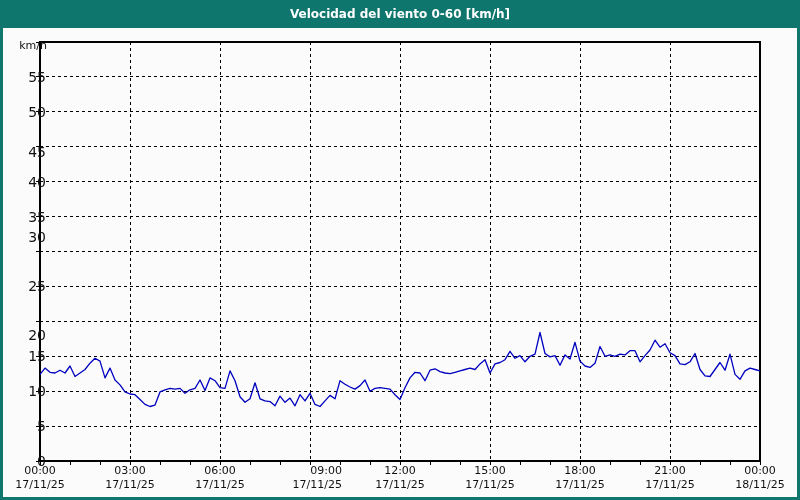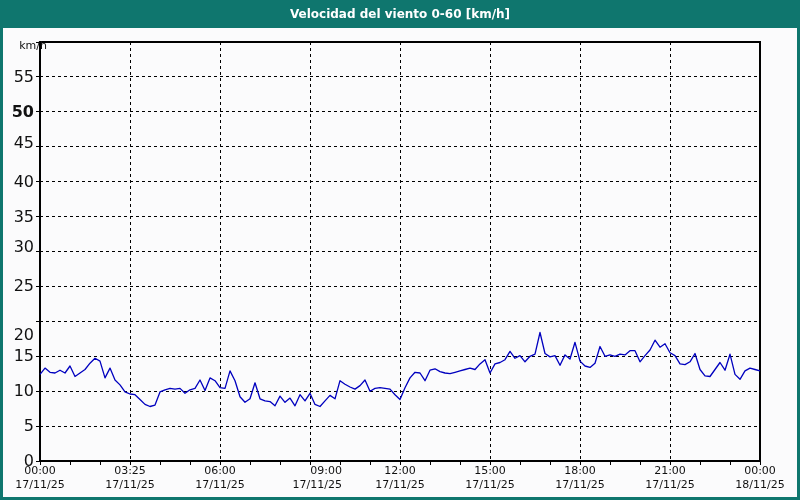--- a/index.html
+++ b/index.html
@@ -19,21 +19,21 @@
     position:absolute;left:3px;top:28px;width:794px;height:469px;
     background:#fbfbfc;
   }
   #chart-svg{position:absolute;left:0;top:0;width:800px;height:500px;}
   .axis-unit{
     position:absolute;left:0;top:39px;width:34px;text-align:right;
     font-size:11px;color:#111;margin-left:13px;
   }
   .ylab{
     position:absolute;left:0;width:34px;text-align:right;
-    font-size:16px;color:#111;line-height:14px;
+    font-size:14px;color:#111;line-height:14px;padding-left:12px;
   }
   .xlab{
     position:absolute;top:464px;width:64px;text-align:center;
     font-size:11px;color:#111;line-height:14px;
   }
   .xlab .d{display:block;}
 </style>
 </head>
 <body>
 
@@ -103,34 +103,34 @@
       <polyline points="40.0,374.4 45.0,368.1 50.0,372.3 55.0,373.0 60.0,370.2 65.0,373.0 70.0,366.0 75.0,376.5 80.0,373.0 85.0,369.5 90.0,363.2 95.0,358.3 100.0,361.1 105.0,377.9 110.0,368.1 115.0,380.0 120.0,384.9 125.0,391.9 130.0,394.0 135.0,394.7 140.0,399.5 145.0,404.4 150.0,406.5 155.0,405.1 160.0,391.9 165.0,389.8 170.0,388.4 175.0,389.1 180.0,388.4 185.0,393.3 190.0,389.8 195.0,388.4 200.0,380.0 205.0,390.5 210.0,377.9 215.0,380.7 220.0,387.7 225.0,388.4 230.0,370.9 235.0,380.7 240.0,396.8 245.0,402.3 250.0,398.8 255.0,382.8 260.0,398.8 265.0,400.9 270.0,401.6 275.0,405.8 280.0,396.1 285.0,402.3 290.0,398.1 295.0,405.8 300.0,394.7 305.0,400.9 310.0,393.3 315.0,404.4 320.0,406.5 325.0,400.9 330.0,395.4 335.0,398.8 340.0,380.7 345.0,384.2 350.0,387.0 355.0,389.1 360.0,385.6 365.0,380.0 370.0,391.2 375.0,388.4 380.0,387.7 385.0,388.4 390.0,389.1 395.0,394.7 400.0,399.5 405.0,387.7 410.0,377.9 415.0,372.3 420.0,373.0 425.0,380.7 430.0,370.2 435.0,368.8 440.0,371.6 445.0,373.0 450.0,373.7 455.0,372.3 460.0,370.9 465.0,369.5 470.0,368.1 475.0,369.5 480.0,363.9 485.0,359.7 490.0,373.0 495.0,363.9 500.0,362.5 505.0,359.7 510.0,351.4 515.0,358.3 520.0,355.6 525.0,361.8 530.0,356.3 535.0,354.2 540.0,332.5 545.0,353.5 550.0,356.9 555.0,355.6 560.0,365.3 565.0,354.9 570.0,359.0 575.0,342.3 580.0,361.1 585.0,366.0 590.0,367.4 595.0,363.2 600.0,346.5 605.0,356.3 610.0,354.9 615.0,356.3 620.0,354.2 625.0,354.9 630.0,350.7 635.0,350.7 640.0,361.8 645.0,355.6 650.0,350.0 655.0,340.2 660.0,347.2 665.0,343.7 670.0,352.8 675.0,355.6 680.0,363.9 685.0,364.6 690.0,361.8 695.0,353.5 700.0,369.5 705.0,375.8 710.0,376.5 715.0,369.5 720.0,362.5 725.0,370.2 730.0,354.2 735.0,374.4 740.0,379.3 745.0,370.9 750.0,368.1 755.0,369.5 760.0,370.9" fill="none" stroke="#0000bf" stroke-width="1.3" stroke-linejoin="round"></polyline>
     </svg>
   <span class="axis-unit">km/h</span>
   <div id="ylabels">
       <div class="ylab" style="top: 454px;">0</div>
       <div class="ylab" style="top: 419.083px;">5</div>
       <div class="ylab" style="top: 384.167px;">10</div>
       <div class="ylab" style="top: 349.25px;">15</div>
       <div class="ylab" style="top: 328px;">20</div>
       <div class="ylab" style="top: 279.417px;">25</div>
-      <div class="ylab" style="top: 240px;">30</div>
+      <div class="ylab" style="top: 230px;">30</div>
       <div class="ylab" style="top: 209.583px;">35</div>
       <div class="ylab" style="top: 174.667px; text-align: right;">40</div>
-      <div class="ylab" style="top: 136px;">45</div>
-      <div class="ylab" style="top: 104.833px; font-weight: bold;">50</div>
+      <div class="ylab" style="top: 145px;">45</div>
+      <div class="ylab" style="top: 104.833px;">50</div>
       <div class="ylab" style="top: 69.9167px;">55</div>
     </div>
   <div id="xlabels">
       <div class="xlab" style="left: 8px;">
         <span class="d">00:00</span>
         <span class="d">17/11/25</span>
       </div>
       <div class="xlab" style="left: 98px;">
-        <span class="d">03:25</span>
+        <span class="d">03:00</span>
         <span class="d">17/11/25</span>
       </div>
       <div class="xlab" style="left: 188px;">
         <span class="d">06:00</span>
         <span class="d">17/11/25</span>
       </div>
       <div class="xlab" style="left: 278px; text-align: right;">
         <span class="d">09:00</span>
         <span class="d">17/11/25</span>
       </div>

